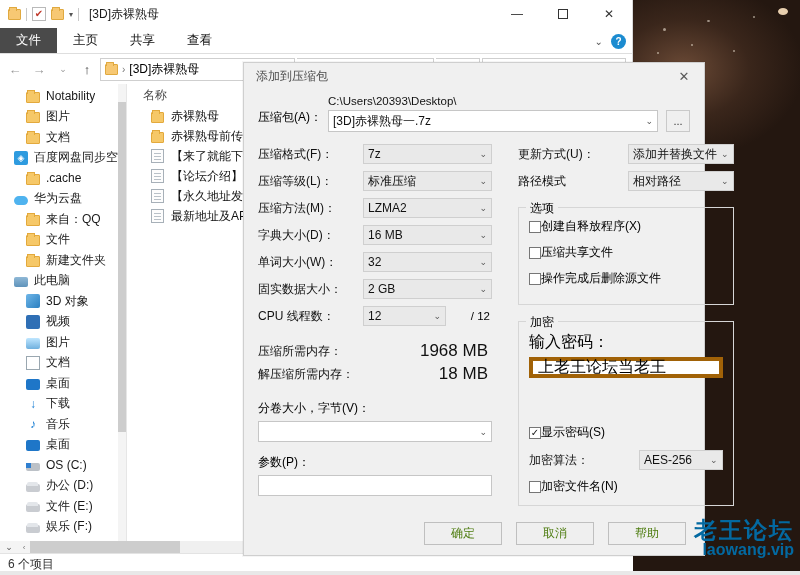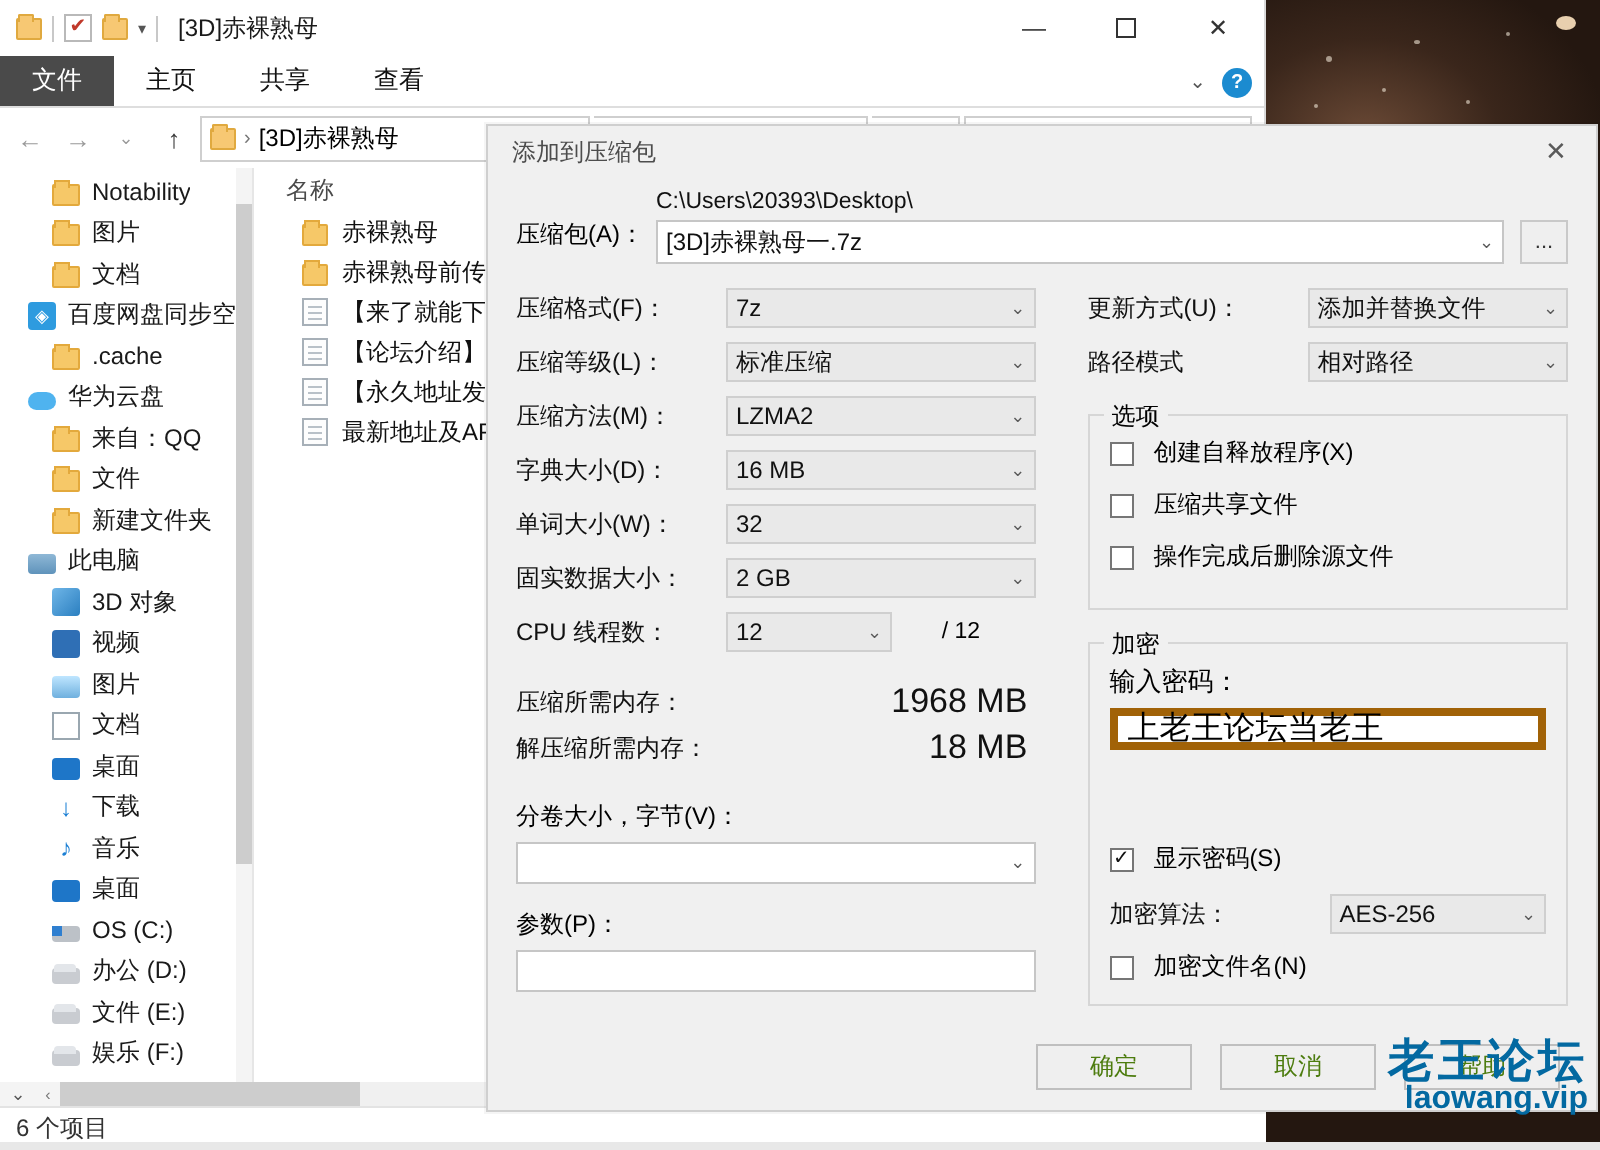--- a/index.html
+++ b/index.html
@@ -144,21 +144,21 @@
   .hscroll {
     position:absolute; left:0; bottom:22px; width:245px; height:12px; background:#f4f4f4;
     display:flex; align-items:center;
   }
   .hscroll .arrow { width:12px; text-align:center; font-size:8px; color:#7a7a7a; }
   .hscroll .track { flex:1; height:12px; background:#f0f0f0; position:relative;}
   .hscroll .thumb2 { position:absolute; left:0; top:0; width:150px; height:12px; background:#cdcdcd;}
 
   
   .dialog {
-    position:absolute; left:243px; top:62px; width:556px; height:494px;
+    position:absolute; left:243px; top:62px; width:462px; height:494px;
     background:#f0f0f0; border:1px solid #cfcfcf;
     box-shadow: 0 0 0 1px rgba(0,0,0,.04);
   }
   .dlg-title {
     height:26px; display:flex; align-items:center; padding-left:12px;
     font-size:12px; color:#4d4d4d; background:#f0f0f0;
   }
   .dlg-close {
     position:absolute; right:0; top:0; width:40px; height:26px;
     display:flex; align-items:center; justify-content:center; color:#5a5a5a; font-size:13px;
@@ -195,27 +195,27 @@
   .stacked { margin-top:6px; }
   .stacked .cap { font-size:12px; margin-bottom:4px; }
   .stacked .combo, .stacked .textin { width:100%; }
 
   .group {
     border:1px solid #d6d6d6; padding:10px 10px 8px 10px; position:relative; margin-top:16px;
   }
   .group > .gtitle {
     position:absolute; top:-8px; left:7px; background:#f0f0f0; padding:0 4px; font-size:12px;
   }
-  .chkrow { display:flex; align-items:center; gap:10px; margin-bottom:9px; font-size:12px;text-align:right; }
+  .chkrow { display:flex; align-items:center; gap:0; margin-bottom:9px; font-size:12px;text-align:right; }
   .chk {
     width:12px; height:12px; border:1px solid #767676; background:#fff; flex:0 0 12px;
     display:flex; align-items:center; justify-content:center; font-size:10px; color:#111; line-height:1;
   }
 
-  .pwd-cap { font-size:13px; margin-bottom:4px; }
+  .pwd-cap { font-size:16px; margin-bottom:4px; }
   .pwd-in { height:21px; border:4px solid #a16207; background:#fff; display:flex; align-items:center;
             padding:0 5px; font-size:16px; }
   .enc-spacer { height:46px; }
 
   .btnbar { position:absolute; left:0; right:0; bottom:12px; display:flex; justify-content:flex-end;
             gap:14px; padding-right:18px; }
   .btn {
     width:78px; height:23px; border:1px solid #bfbfbf; background:#efefef;
     display:flex; align-items:center; justify-content:center; font-size:12px; color:#4d7c0f;
   }

